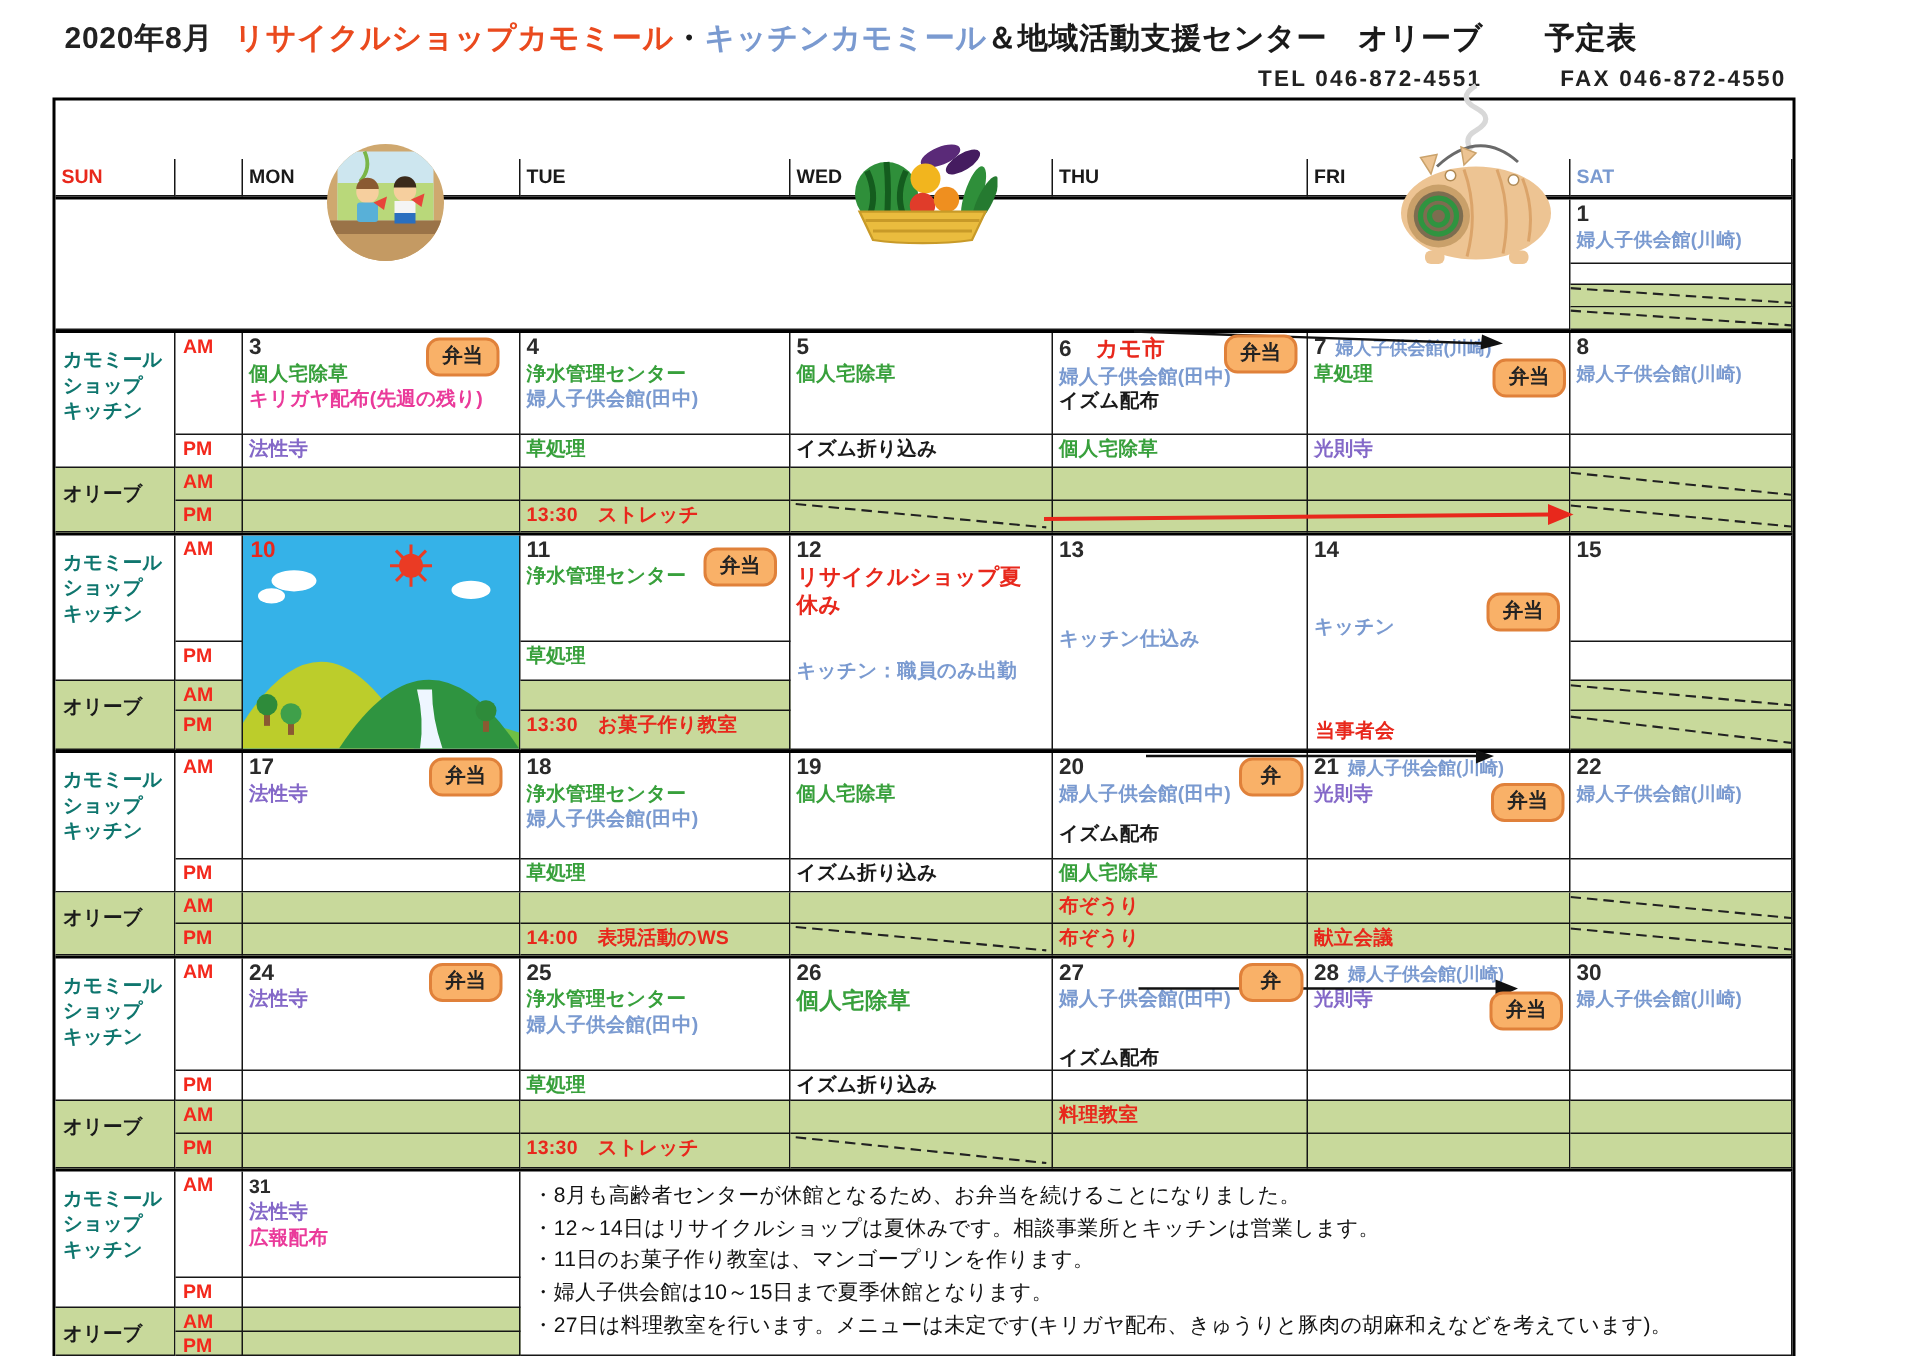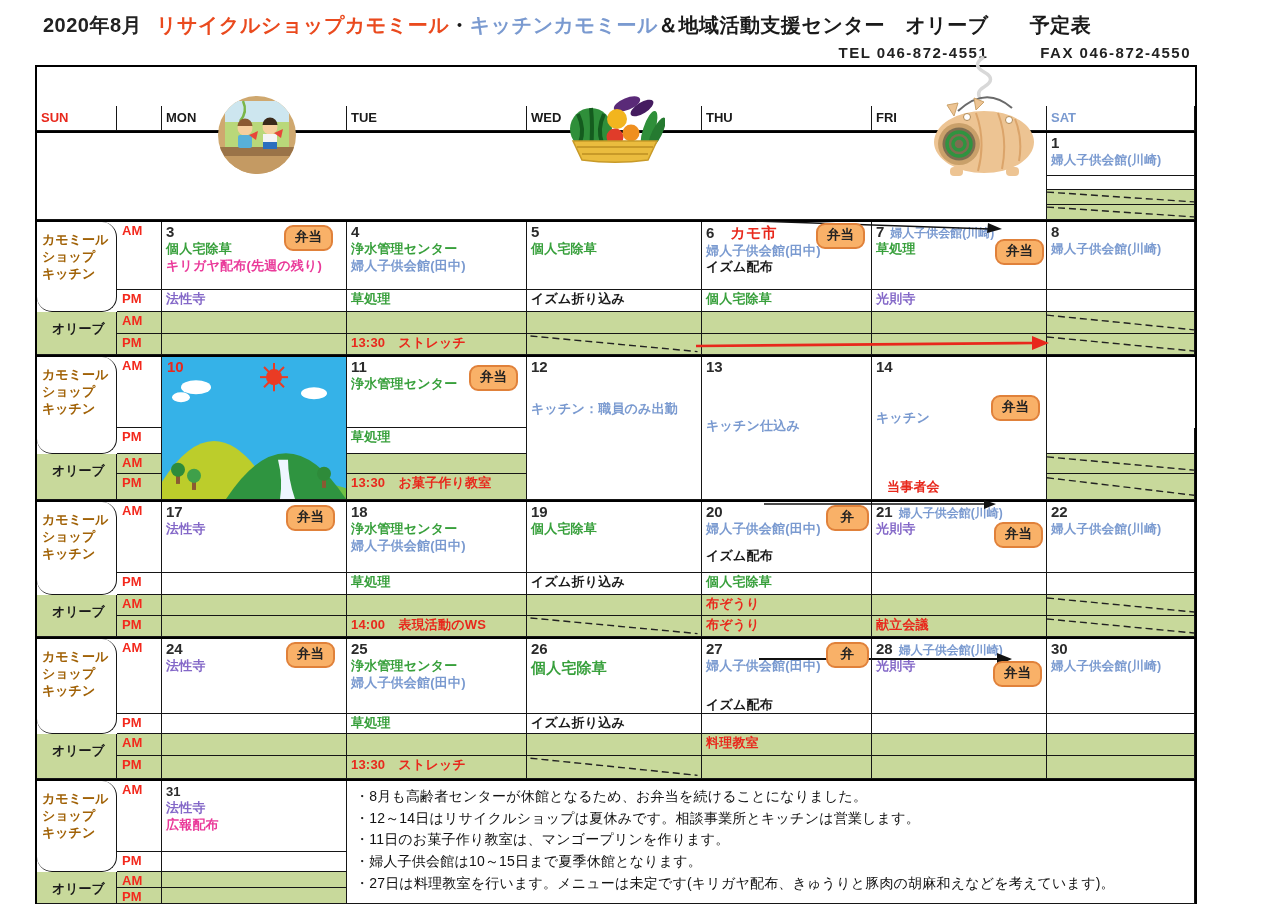--- a/index.html
+++ b/index.html
@@ -24,22 +24,22 @@
   .w3{grid-template-rows:71px 26px 20px 26px;}
   .w4{grid-template-rows:71px 22px 21px 21px;}
   .w5{grid-template-rows:75px 20px 22px 23px;}
   .w6{grid-template-rows:71px 20px 16px 16px;}
   .c1{grid-column:1}.c2{grid-column:2}.c3{grid-column:3}.c4{grid-column:4}
   .c5{grid-column:5}.c6{grid-column:6}.c7{grid-column:7}.c8{grid-column:8}
   .r1{grid-row:1}.r2{grid-row:2}.r3{grid-row:3}.r4{grid-row:4}
   .r12{grid-row:1/3}.r34{grid-row:3/5}.rall{grid-row:1/5}
   .call{grid-column:1/8}.cnotes{grid-column:4/9}
   .olive{background:#c8d99b;}
-  .main-label{color:#a16207;font-weight:bold;font-size:13px;line-height:1.3;padding-top:10px;padding-left:5px;border-radius:15px;}
-  .olive-label{font-weight:bold;font-size:13px;color:#1a1a1a;padding-top:8px;padding-left:15px;}
+  .main-label{color:#0f766e;font-weight:bold;font-size:13px;line-height:1.3;padding-top:10px;padding-left:5px;}
+  .olive-label{font-weight:bold;font-size:13px;color:#1a1a1a;padding-top:8px;padding-left:5px;}
   .ampm{color:#f3281c;font-weight:bold;font-size:13px;padding-left:5px;}
   .dnum{font-size:15px;font-weight:bold;color:#2b2b2b;display:inline-block;margin-right:6px;line-height:1.15;}
   .dnum.rednum{color:#e8281c;}
   .head{font-size:12px;font-weight:bold;line-height:1.2;}
   .ln{font-weight:bold;font-size:13px;line-height:1.3;letter-spacing:.2px;}
   .red{color:#e8281c;}.blue{color:#7a9ad0;}.green{color:#38a03c;}.purple{color:#8468c8;}
   .magenta{color:#ea3a9a;}.black{color:#1a1a1a;}
   .bigred{font-size:14.5px;}
   .biggreen{font-size:15px;}
   .kamoichi{font-size:15px;margin-left:10px;}
@@ -47,21 +47,21 @@
     padding:1px 9px 2px 9px;font-weight:bold;font-size:13.5px;color:#222;line-height:1.4;white-space:nowrap;}
   .badge.narrow{padding:1px 13px 2px 13px;}
   .dsvg{position:absolute;left:0;top:0;width:100%;height:100%;display:block;}
   .overlay{position:absolute;z-index:5;pointer-events:none;}
   .mcell{padding:0;}
   .mcell svg{display:block;}
   .notes{padding:5px 8px;}
   .note{font-size:14px;font-weight:normal;color:#111;line-height:1.55;letter-spacing:.2px;}
   .footer{width:1158px;margin-left:35px;font-weight:normal;font-size:13.5px;
     margin-top:7px;color:#222;letter-spacing:.3px;}
-  .abot{position:absolute;bottom:3px;left:15px;}
+  .abot{position:absolute;bottom:3px;left:5px;}
 </style>
 </head>
 <body>
 
 <div class="page">
 <div class="wrap">
 
   <div class="titlebar">
     <span class="ym">2020年8月</span><span class="t-red">リサイクルショップカモミール</span><span>・</span><span class="t-blue">キッチンカモミール</span><span>＆地域活動支援センター　オリーブ　　予定表</span>
   </div>
@@ -243,33 +243,37 @@
       <div class="cell c4 r2">
             <div class="ln green">草処理</div>
           </div>
       <div class="cell olive c4 r3"></div>
       <div class="cell olive c4 r4">
             <div class="ln red">13:30　お菓子作り教室</div>
           </div>
 
       <div class="cell c5 rall">
         <span class="dnum">12</span>
+        <div class="ln red bigred" style="width:152px">リサイクルショップ夏休み</div>
         <div class="ln blue" style="margin-top:25px">キッチン：職員のみ出勤</div>
       </div>
       <div class="cell c6 rall">
         <span class="dnum">13</span>
         <div class="ln blue" style="margin-top:42px">キッチン仕込み</div>
       </div>
       <div class="cell c7 rall">
         <span class="dnum">14</span>
         <div class="ln blue" style="margin-top:34px">キッチン</div>
         <span class="badge" style="top:38px;right:6px">弁当</span>
         <div class="ln red abot">当事者会</div>
       </div>
 
+      <div class="cell c8 r1">
+        <span class="dnum">15</span>
+      </div>
       <div class="cell c8 r2"></div>
       <div class="cell olive c8 r3">
         <svg class="dsvg">
               <line x1="0" y1="15%" x2="100%" y2="85%" stroke="#222" stroke-width="1.4" stroke-dasharray="7 4"></line>
             </svg>
       </div>
       <div class="cell olive c8 r4">
         <svg class="dsvg">
               <line x1="0" y1="15%" x2="100%" y2="85%" stroke="#222" stroke-width="1.4" stroke-dasharray="7 4"></line>
             </svg>

